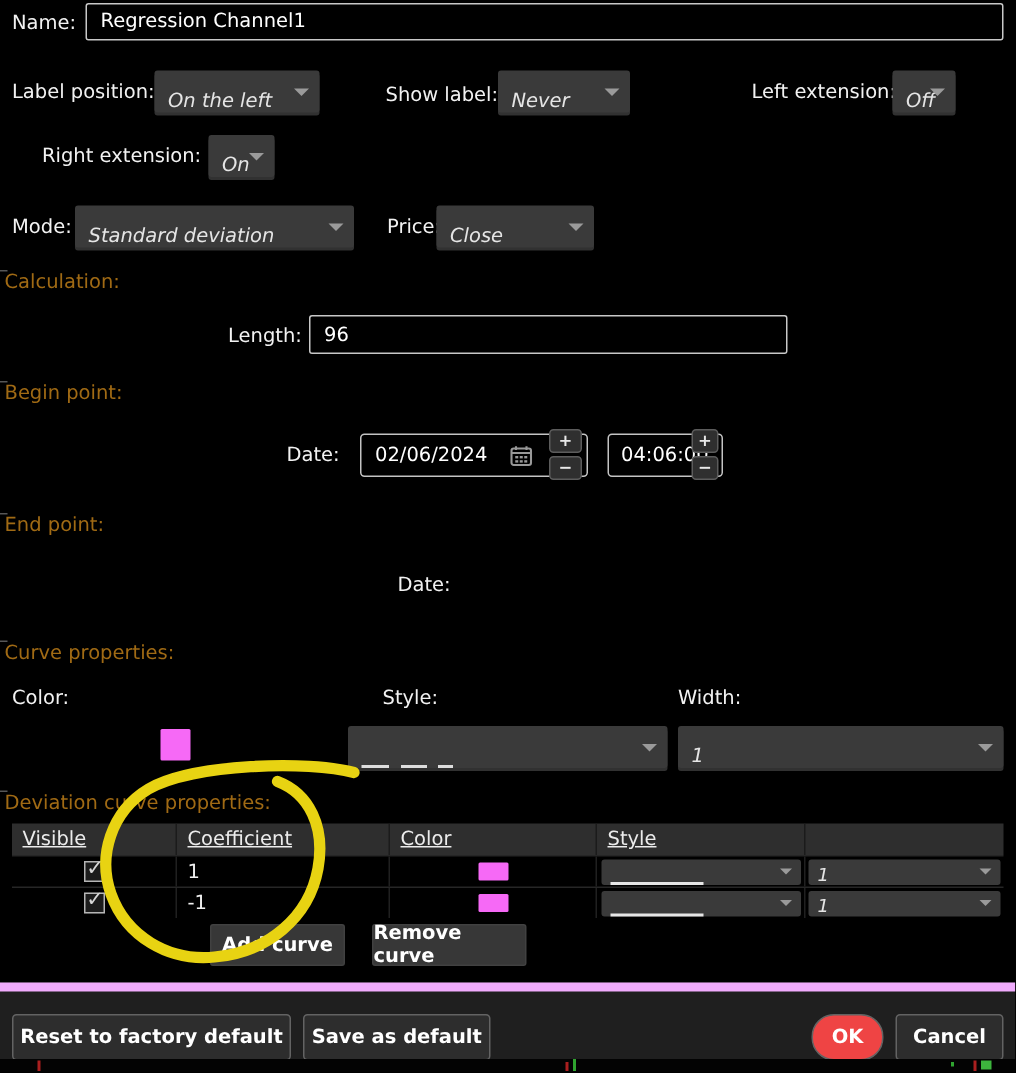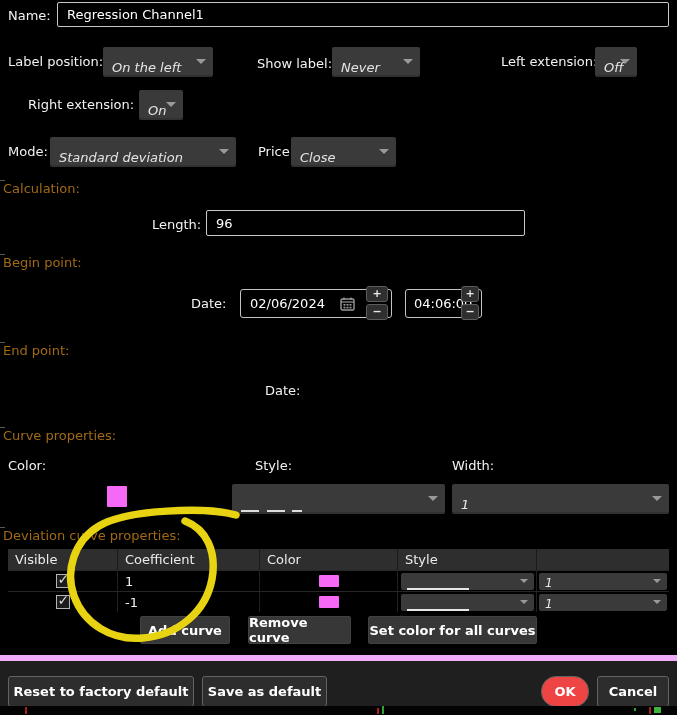--- a/index.html
+++ b/index.html
@@ -32,21 +32,21 @@
   
   .swatch{border-radius:1px;cursor:default;}
   
   .line-dashed{width:64px;height:2px;
       background:linear-gradient(90deg,#ddd 0 18px,transparent 18px 26px,#ddd 26px 44px,transparent 44px 51px,#ddd 51px 61px,transparent 61px);}
   .line-solid{width:62px;height:2px;background:#e6e6e6;}
   
   .tbl{left:8px;top:549px;width:661px;}
   .tbl-head{display:flex;background:#2e2e2e;height:21px;}
   .th{font-size:13px;color:#ececec;padding-left:7px;line-height:21px;
-      border-right:1px solid #1b1b1b;}
+      border-right:1px solid #1b1b1b;text-decoration:underline;}
   .tr{display:flex;height:21px;border-top:1px solid #262626;}
   .td{height:100%;border-right:1px solid #202020;display:flex;align-items:center;position:relative;}
   .cb{width:14px;height:14px;border:1px solid #b5b5b5;background:#1c1c1c;position:relative;cursor:default;}
   .cb-check{position:absolute;left:1px;top:-4px;color:#d8d8d8;font-size:14px;font-weight:bold;}
   
   .btn{height:28px;background:#373737;border:1px solid #414141;border-radius:2px;color:#fff;
       font-weight:bold;font-size:13px;display:flex;align-items:center;justify-content:center;
       cursor:default;box-shadow:0 2px 0 rgba(0,0,0,.5);}
   .footer{left:0;top:655px;width:677px;height:51px;background:#1f1f1f;border-top:6px solid #f0abfc;}
   .btn2{position:absolute;height:31px;background:#2d2d2d;border:1px solid #636363;border-radius:3px;
@@ -229,21 +229,20 @@
         <div class="dd dd-sm" style="position:relative;width:128px">
           <span>1</span>
           <span class="dd-arrow"></span>
         </div>
       </div>
     </div>
   </div>
 
   <div class="btn abs" style="left:140px;top:616px;width:90px">Add curve</div>
   <div class="btn abs" style="left:248px;top:616px;width:103px">Remove curve</div>
-  <div class="btn abs" style="left:368px;top:616px;width:169px">Set color for all curves</div>
 
   <div class="footer abs">
     <div class="btn2" style="left:8px;top:15px;width:186px">Reset to factory default</div>
     <div class="btn2" style="left:202px;top:15px;width:125px">Save as default</div>
     <div class="btn2" style="left: 541px; top: 15px; width: 48px; background: #ef4444; border-radius: 15px;">OK</div>
     <div class="btn2" style="left:597px;top:15px;width:72px">Cancel</div>
   </div>
 
   <div class="strip abs" id="strip">
       <div style="position: absolute; left: 25px; top: 1px; width: 2px; height: 7px; background: rgb(170, 31, 31);"></div>

